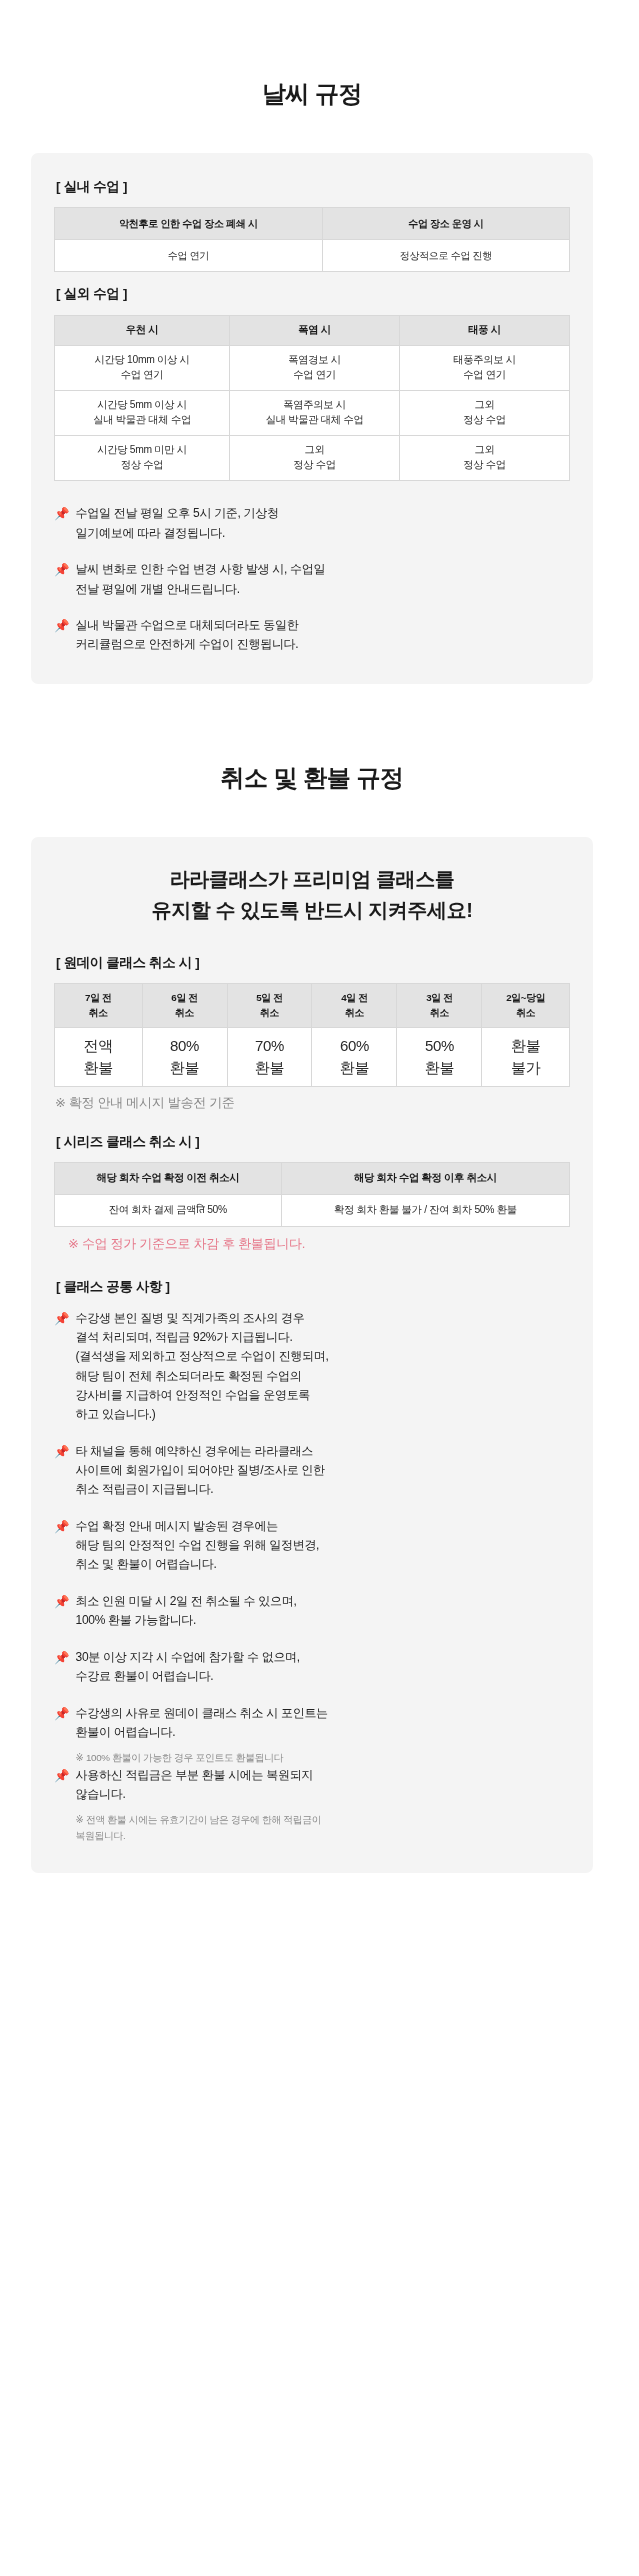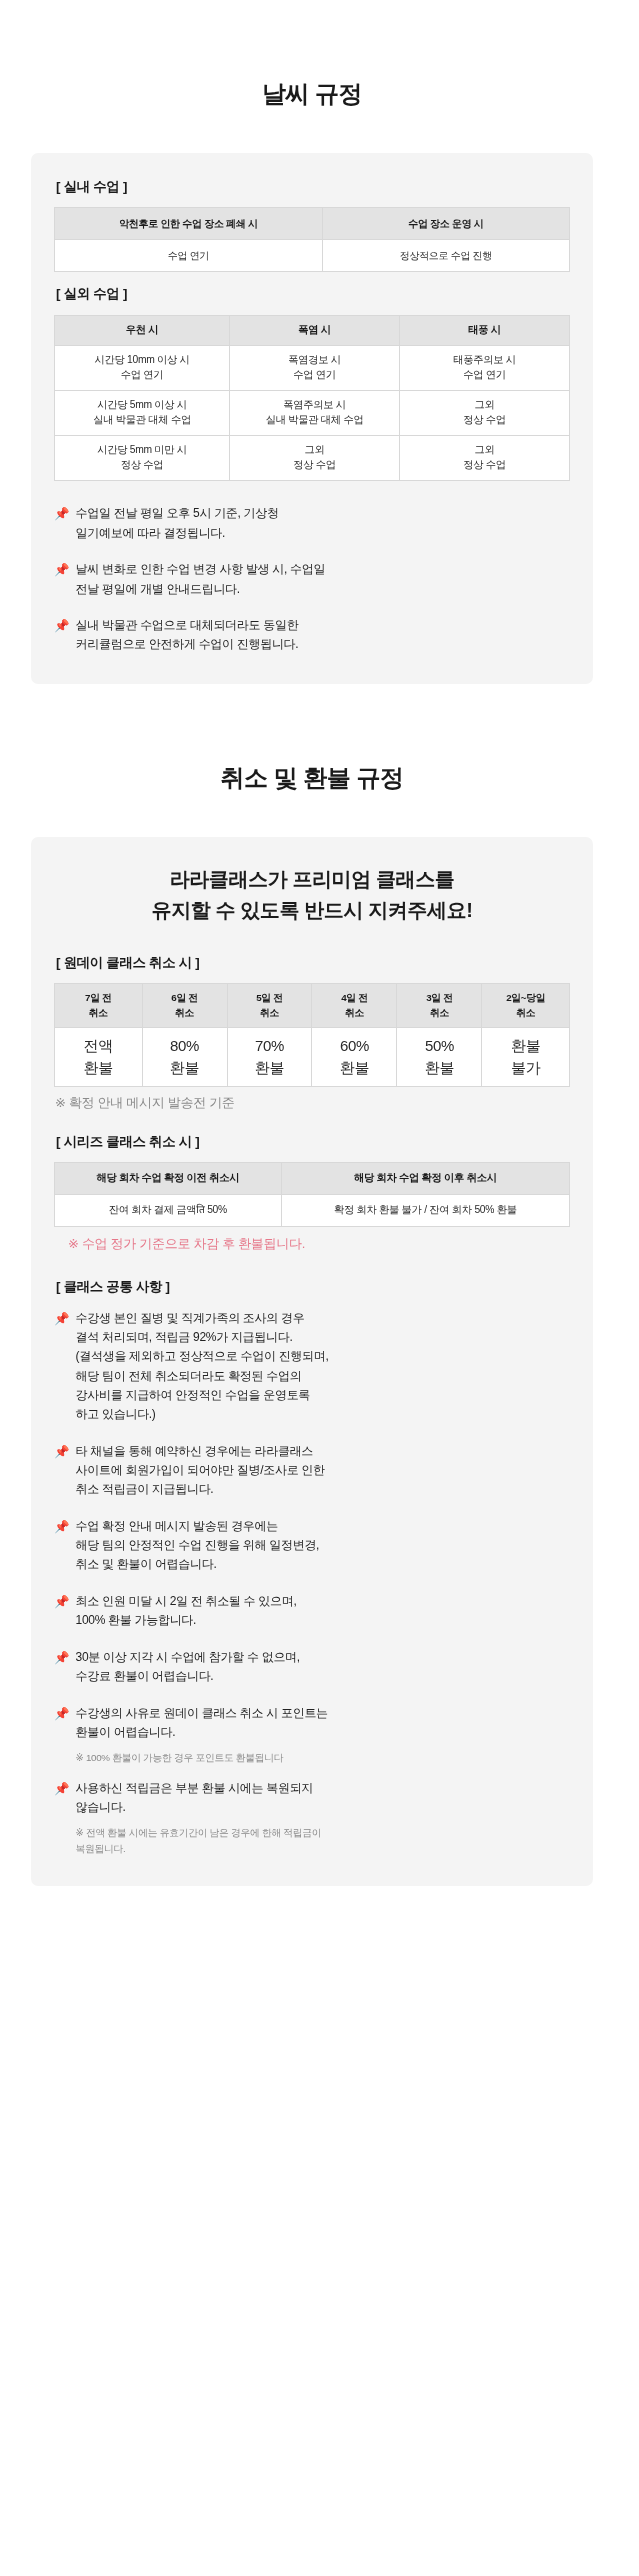--- a/index.html
+++ b/index.html
@@ -123,21 +123,21 @@
     margin: 7.2px 0 0 1px;
   }
   .foot-note.pink { color: #e6788a; margin-left: 14px; }
   .sub-note {
     font-size: 9.8px;
     line-height: 1.6;
     color: #8a8a8a;
     letter-spacing: -0.3px;
     margin-left: 21.6px;
     margin-top: -9.3px;
-    margin-bottom: 13px;
+    margin-bottom: 0;
     white-space: pre-line;
   }
 </style>
 </head>
 <body>
 
 <div class="page">
 
   <section class="section">
     <h1 class="section-title">날씨 규정</h1>

